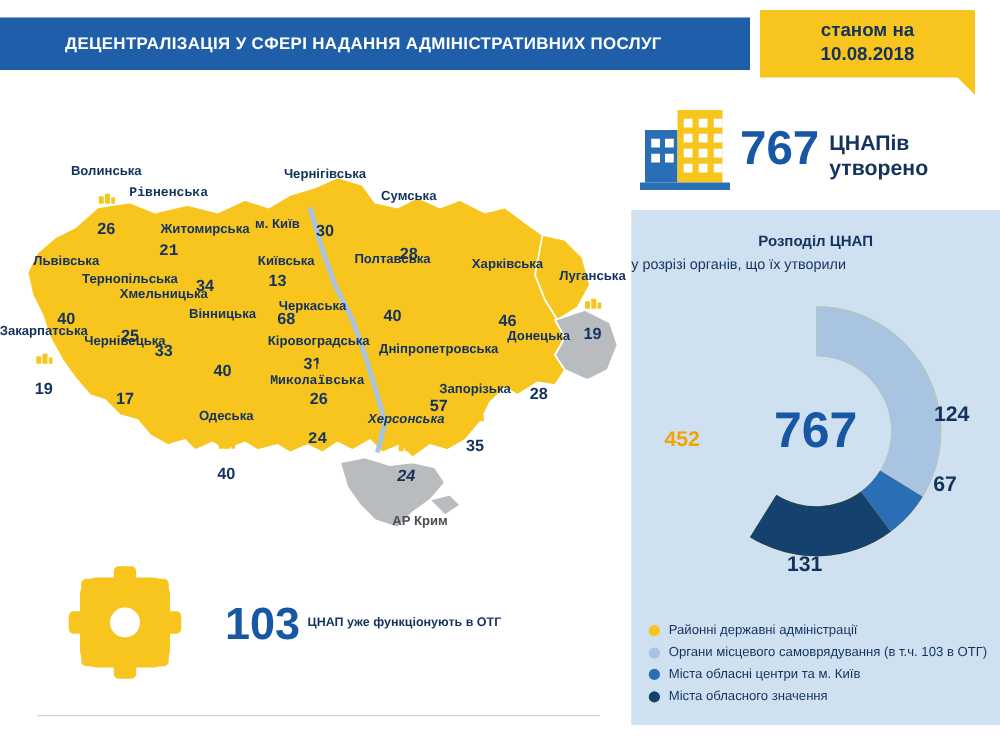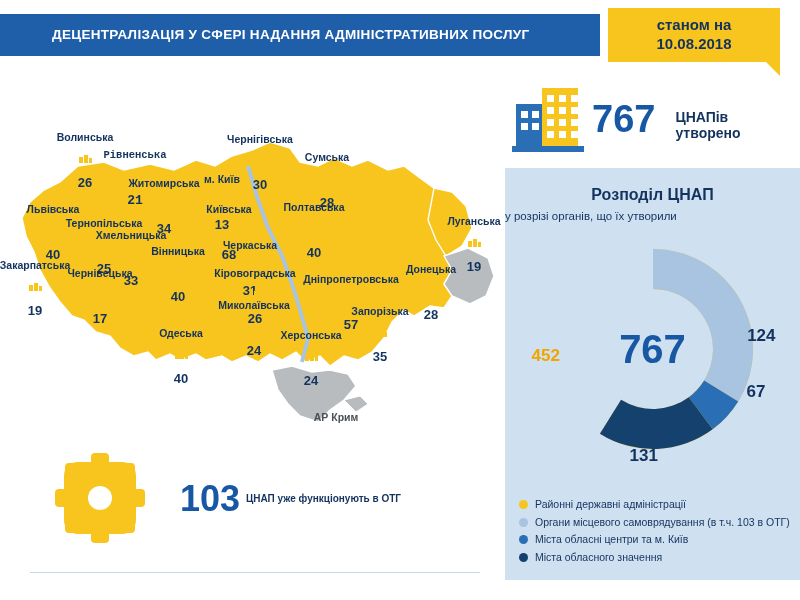--- a/index.html
+++ b/index.html
@@ -102,38 +102,38 @@
     background: #ffffff;
   }
   .stat-num-767 {
     color: #1857a4;
     font-size: 38px;
     font-weight: bold;
     margin-left: 4px;
   }
   .stat-label-767 {
     color: #13335e;
-    font-size: 14px;
-    font-weight: bold;
-    margin-left: 20px;
+    font-size: 17px;
+    font-weight: bold;
+    margin-left: 8px;
     padding-top: 12px;
   }
 
   
   .right-panel {
     position: absolute;
     left: 505px; top: 168px;
     width: 295px;
     height: 412px;
     background: #cfe0f0;
   }
   .panel-title {
     text-align: center;
     color: #13335e;
-    font-size: 16px;
+    font-size: 12px;
     font-weight: bold;
     padding-top: 18px;
   }
   .panel-sub {
     color: #13335e;
     font-size: 11.5px;
     padding-top: 6px;
   }
 
   
@@ -420,20 +420,25 @@
     <div class="region-label" style="left:88px; top:148px; width:86px;">
       <span>Хмельницька</span><br>
       <span class="mini-icon"></span>
       <span class="region-num">33</span>
     </div>
     <div class="region-label" style="left:278px; top:120px; width:72px;">
       <span>Полтавська</span><br>
       <span class="mini-icon"></span>
       <span class="region-num">40</span>
     </div>
+    <div class="region-label" style="left:368px; top:124px; width:76px;">
+      <span>Харківська</span><br>
+      <span class="mini-icon"></span>
+      <span class="region-num">46</span>
+    </div>
     <div class="region-label" style="left:442px; top:134px; width:64px;">
       <span>Луганська</span><br>
       <span class="mini-icon"></span>
       <span class="region-num">19</span>
     </div>
     <div class="region-label" style="left:-2px; top:178px; width:74px;">
       <span>Закарпатська</span><br>
       <span class="mini-icon"></span>
       <span class="region-num">19</span>
     </div>
@@ -465,31 +470,31 @@
     <div class="region-label" style="left:396px; top:182px; width:70px;">
       <span>Донецька</span><br>
       <span class="mini-icon"></span>
       <span class="region-num">28</span>
     </div>
     <div class="region-label" style="left:340px; top:224px; width:80px;">
       <span>Запорізька</span><br>
       <span class="mini-icon"></span>
       <span class="region-num">35</span>
     </div>
-    <div class="region-label" style="left:206px; top:218px; width:96px;">
+    <div class="region-label" style="left:206px; top:218px; width:96px;font-family:Liberation Mono, monospace;">
       <span>Миколаївська</span><br>
       <span class="mini-icon"></span>
       <span class="region-num">24</span>
     </div>
     <div class="region-label" style="left:148px; top:246px; width:66px;">
       <span>Одеська</span><br>
       <span class="mini-icon"></span>
       <span class="region-num">40</span>
     </div>
-    <div class="region-label" style="left:270px; top:248px; width:82px;">
+    <div class="region-label" style="left:284px; top:248px; width:82px;font-style:italic;">
       <span>Херсонська</span><br>
       <span class="mini-icon"></span>
       <span class="region-num">24</span>
     </div>
     <div class="region-label" style="left:300px; top:330px; width:72px; color:#4a4f55;">
       <span>АР Крим</span>
     </div>
   </div>
 
   <div class="gear-wrap">

